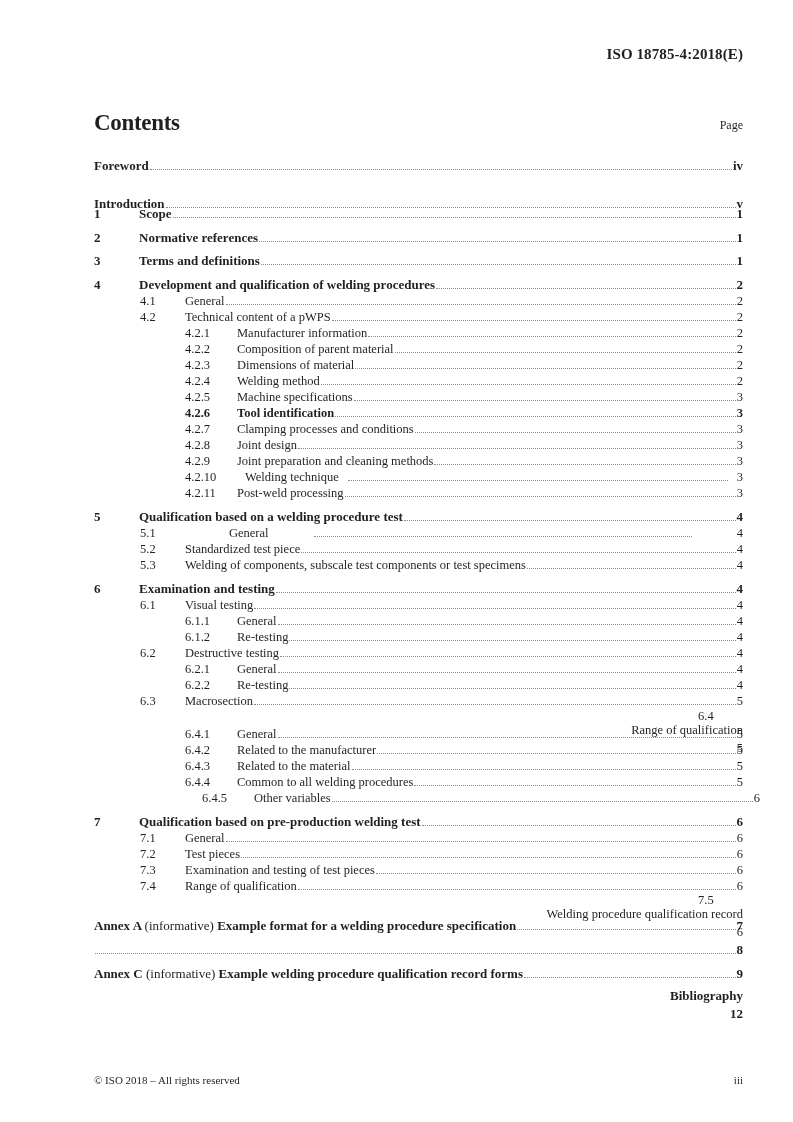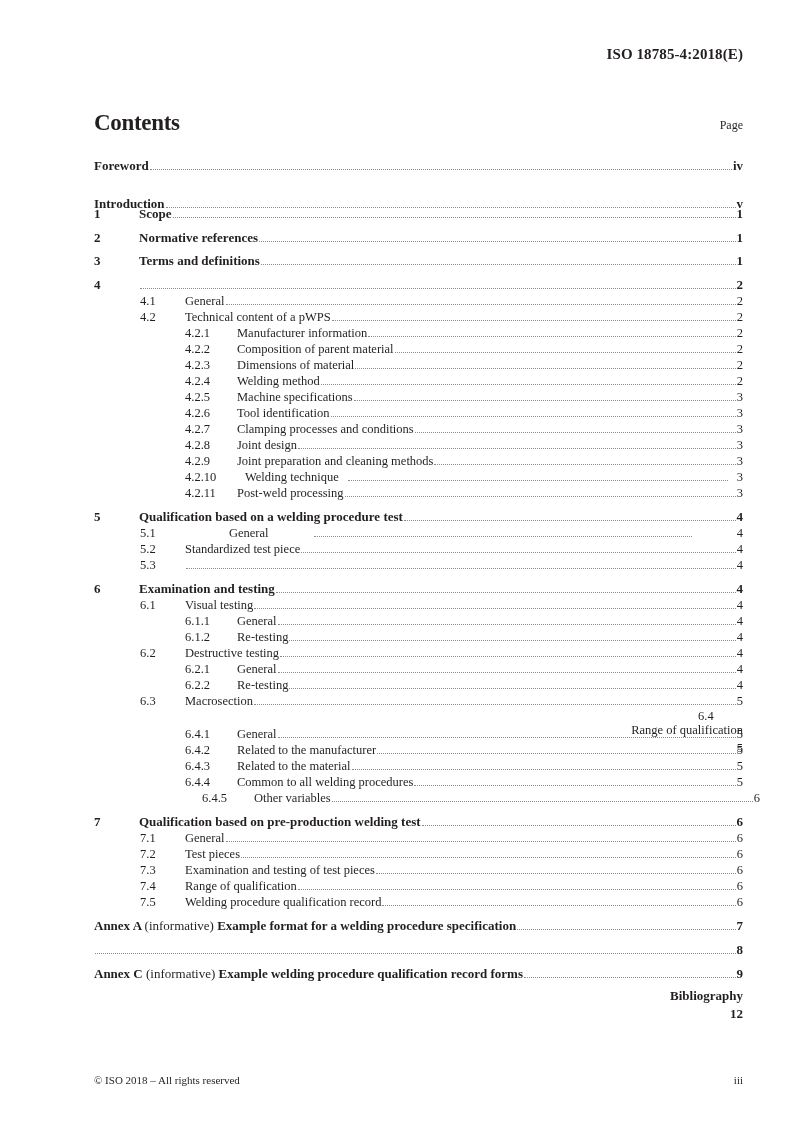--- a/index.html
+++ b/index.html
@@ -58,20 +58,21 @@
         <span class="pg">1</span>
       </div>
       <div class="row lvl0 bold" style="top: 252px;">
         <span class="num">3</span>
         <span class="label">Terms and definitions</span>
         <span class="dots"></span>
         <span class="pg">1</span>
       </div>
       <div class="row lvl0 bold" style="top: 276px;">
         <span class="num">4</span>
+        <span class="label">Development and qualification of welding procedures</span>
         <span class="dots"></span>
         <span class="pg">2</span>
       </div>
       <div class="row lvl1" style="top: 292px;">
         <span class="num">4.1</span>
         <span class="label">General</span>
         <span class="dots"></span>
         <span class="pg">2</span>
       </div>
       <div class="row lvl1" style="top: 308px;">
@@ -103,21 +104,21 @@
         <span class="label">Welding method</span>
         <span class="dots"></span>
         <span class="pg">2</span>
       </div>
       <div class="row lvl2" style="top: 388px;">
         <span class="num">4.2.5</span>
         <span class="label">Machine specifications</span>
         <span class="dots"></span>
         <span class="pg">3</span>
       </div>
-      <div class="row lvl2" style="top: 404px;">
+      <div class="row lvl2" style="top: 404px; font-weight: bold;">
         <span class="num">4.2.6</span>
         <span class="label">Tool identification</span>
         <span class="dots"></span>
         <span class="pg">3</span>
       </div>
       <div class="row lvl2" style="top: 420px;">
         <span class="num">4.2.7</span>
         <span class="label">Clamping processes and conditions</span>
         <span class="dots"></span>
         <span class="pg">3</span>
@@ -159,20 +160,21 @@
         <span class="pg">4</span>
       </div>
       <div class="row lvl1" style="top: 540px;">
         <span class="num">5.2</span>
         <span class="label">Standardized test piece</span>
         <span class="dots"></span>
         <span class="pg">4</span>
       </div>
       <div class="row lvl1" style="top: 556px;">
         <span class="num">5.3</span>
+        <span class="label">Welding of components, subscale test components or test specimens</span>
         <span class="dots"></span>
         <span class="pg">4</span>
       </div>
       <div class="row lvl0 bold" style="top: 580px;">
         <span class="num">6</span>
         <span class="label">Examination and testing</span>
         <span class="dots"></span>
         <span class="pg">4</span>
       </div>
       <div class="row lvl1" style="top: 596px;">
@@ -276,21 +278,21 @@
         <span class="label">Examination and testing of test pieces</span>
         <span class="dots"></span>
         <span class="pg">6</span>
       </div>
       <div class="row lvl1" style="top: 877px;">
         <span class="num">7.4</span>
         <span class="label">Range of qualification</span>
         <span class="dots"></span>
         <span class="pg">6</span>
       </div>
-      <div class="row lvl1" style="top: 893px;">
+      <div class="row lvl1" style="top: 893px; flex-direction: column;">
         <span class="num">7.5</span>
         <span class="label">Welding procedure qualification record</span>
         <span class="dots"></span>
         <span class="pg">6</span>
       </div>
       <div class="row bold" style="top: 917px;">
         <span class="label"><span>Annex A </span><span class="annex-light">(informative) </span><span>Example format for a welding procedure specification</span></span>
         <span class="dots"></span>
         <span class="pg">7</span>
       </div>

